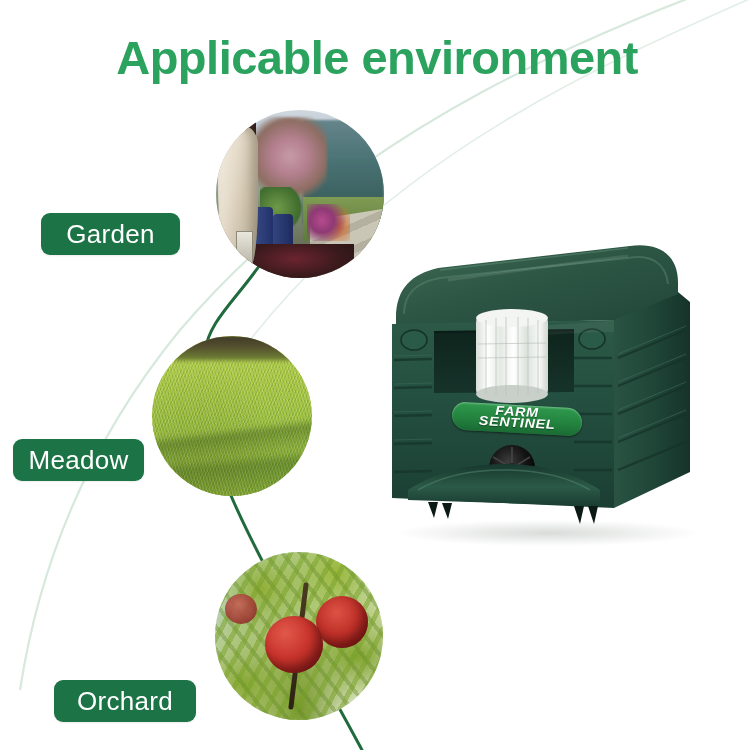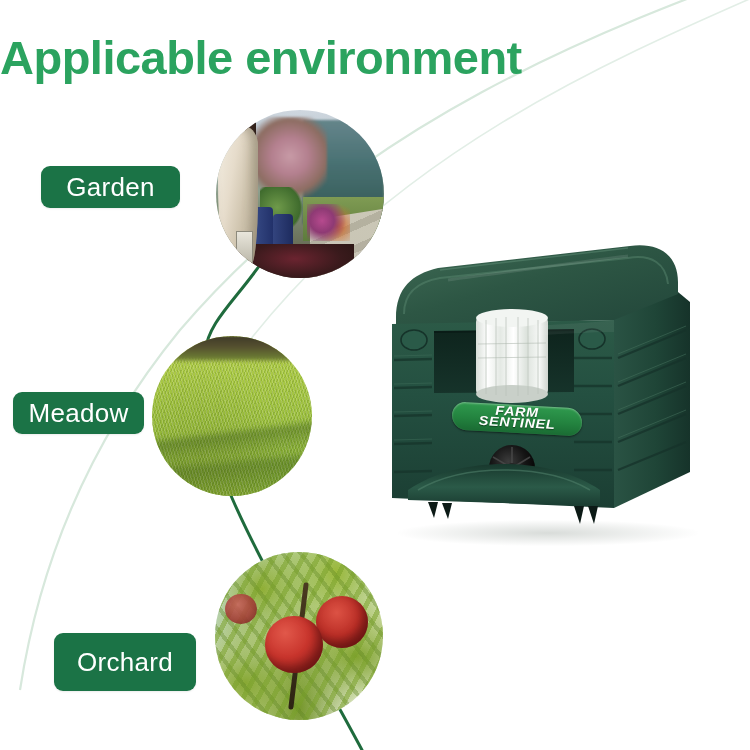--- a/index.html
+++ b/index.html
@@ -11,21 +11,21 @@
     position:relative;
   }
   #stage{position:absolute;inset:0;width:750px;height:750px;overflow:hidden;background:#fff;}
 
   
   .bg-arc{position:absolute;left:0;top:0;width:750px;height:750px;pointer-events:none;}
 
   
   .title{
     position:absolute;left:0;top:30px;width:638px;
-    text-align:left;
+    text-align:right;
     font-size:47px;
     font-weight:bold;
     color:#2ba35f;
     letter-spacing:-0.5px;
     white-space:nowrap;
   }
 
   
   .connector{position:absolute;left:0;top:0;width:750px;height:750px;pointer-events:none;}
 
@@ -33,24 +33,25 @@
   .chip{
     position:absolute;
     background:#1b7346;
     color:#ffffff;
     border-radius:9px;
     display:flex;align-items:center;justify-content:center;
     font-size:26px;
     font-weight:normal;
     letter-spacing:.3px;
     box-shadow:0 1px 2px rgba(0,0,0,.08);
+    margin-top:47px;
   }
   .chip-garden{left:41px;top:166px;width:139px;height:42px;}
   .chip-meadow{left:13px;top:392px;width:131px;height:42px;text-align:center;}
-  .chip-orchard{left:54px;top:633px;width:142px;height:58px;}
+  .chip-orchard{left:54px;top:633px;width:142px;height:42px;}
 
   
   .photo{
     position:absolute;border-radius:50%;overflow:hidden;
   }
   .ph-garden{left:216px;top:110px;width:168px;height:168px;}
   .ph-meadow{left:152px;top:336px;width:160px;height:160px;}
   .ph-orchard{left:215px;top:552px;width:168px;height:168px;}
   .photo .layer{position:absolute;inset:0;}
 

